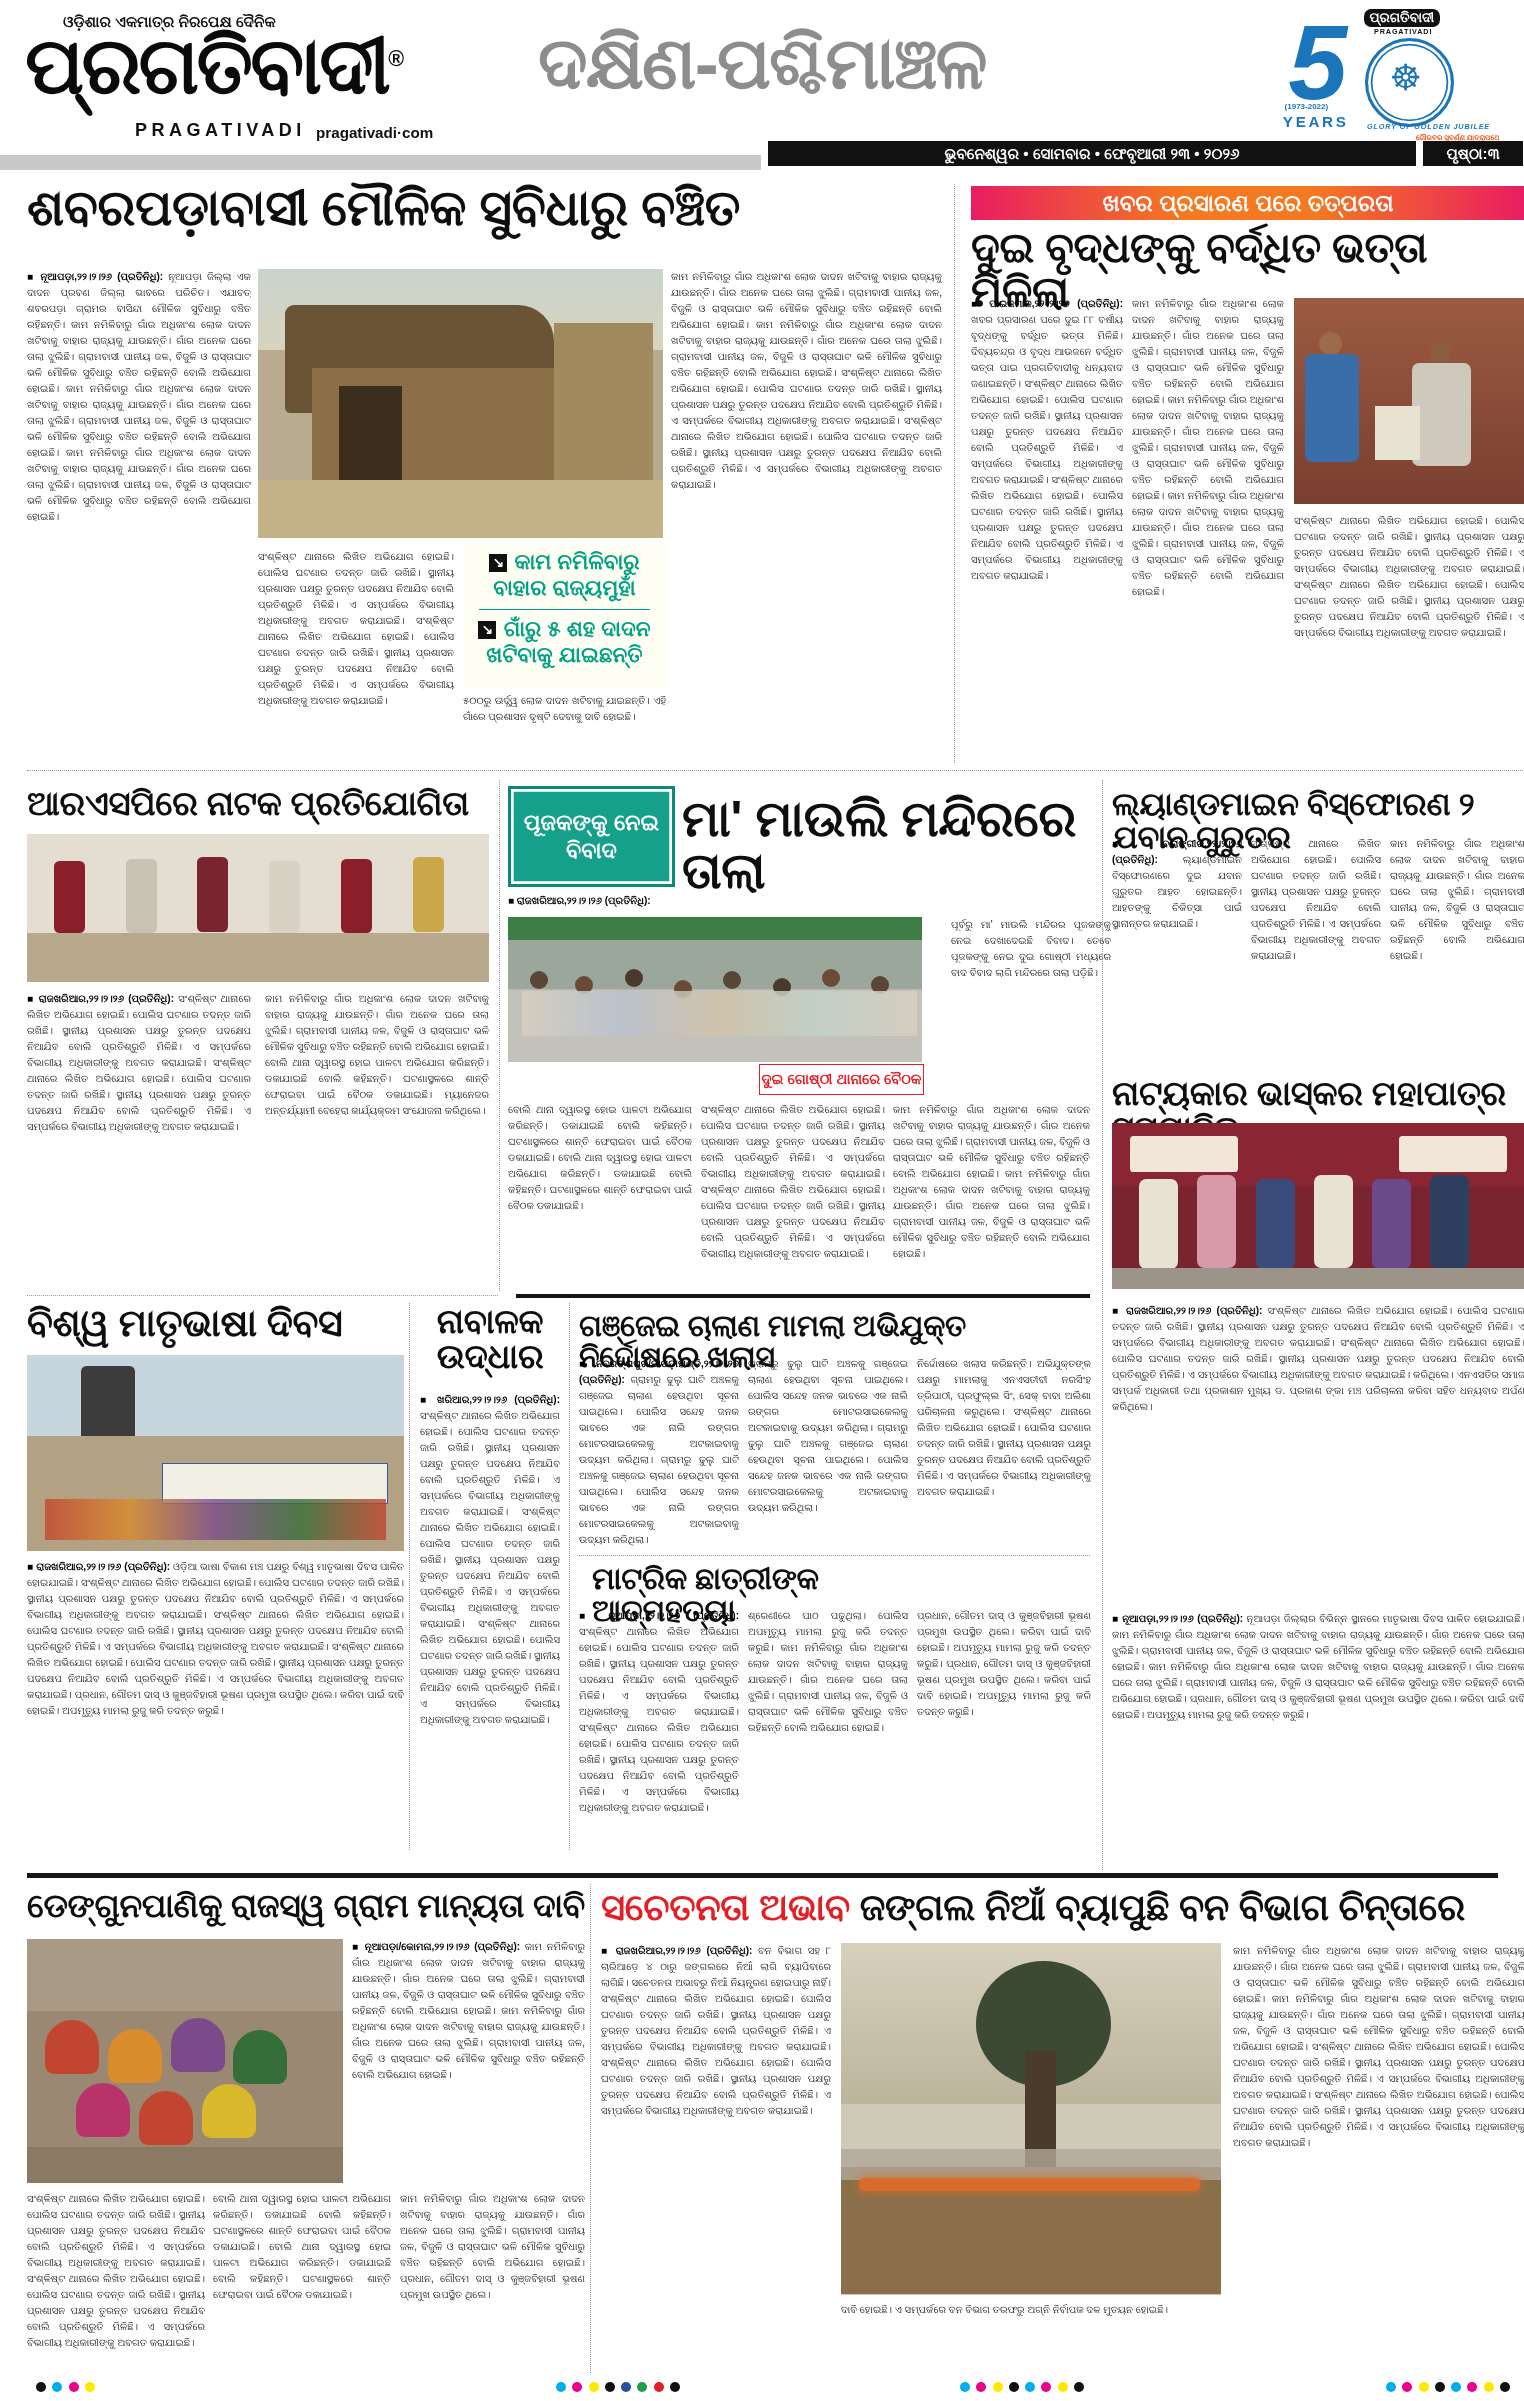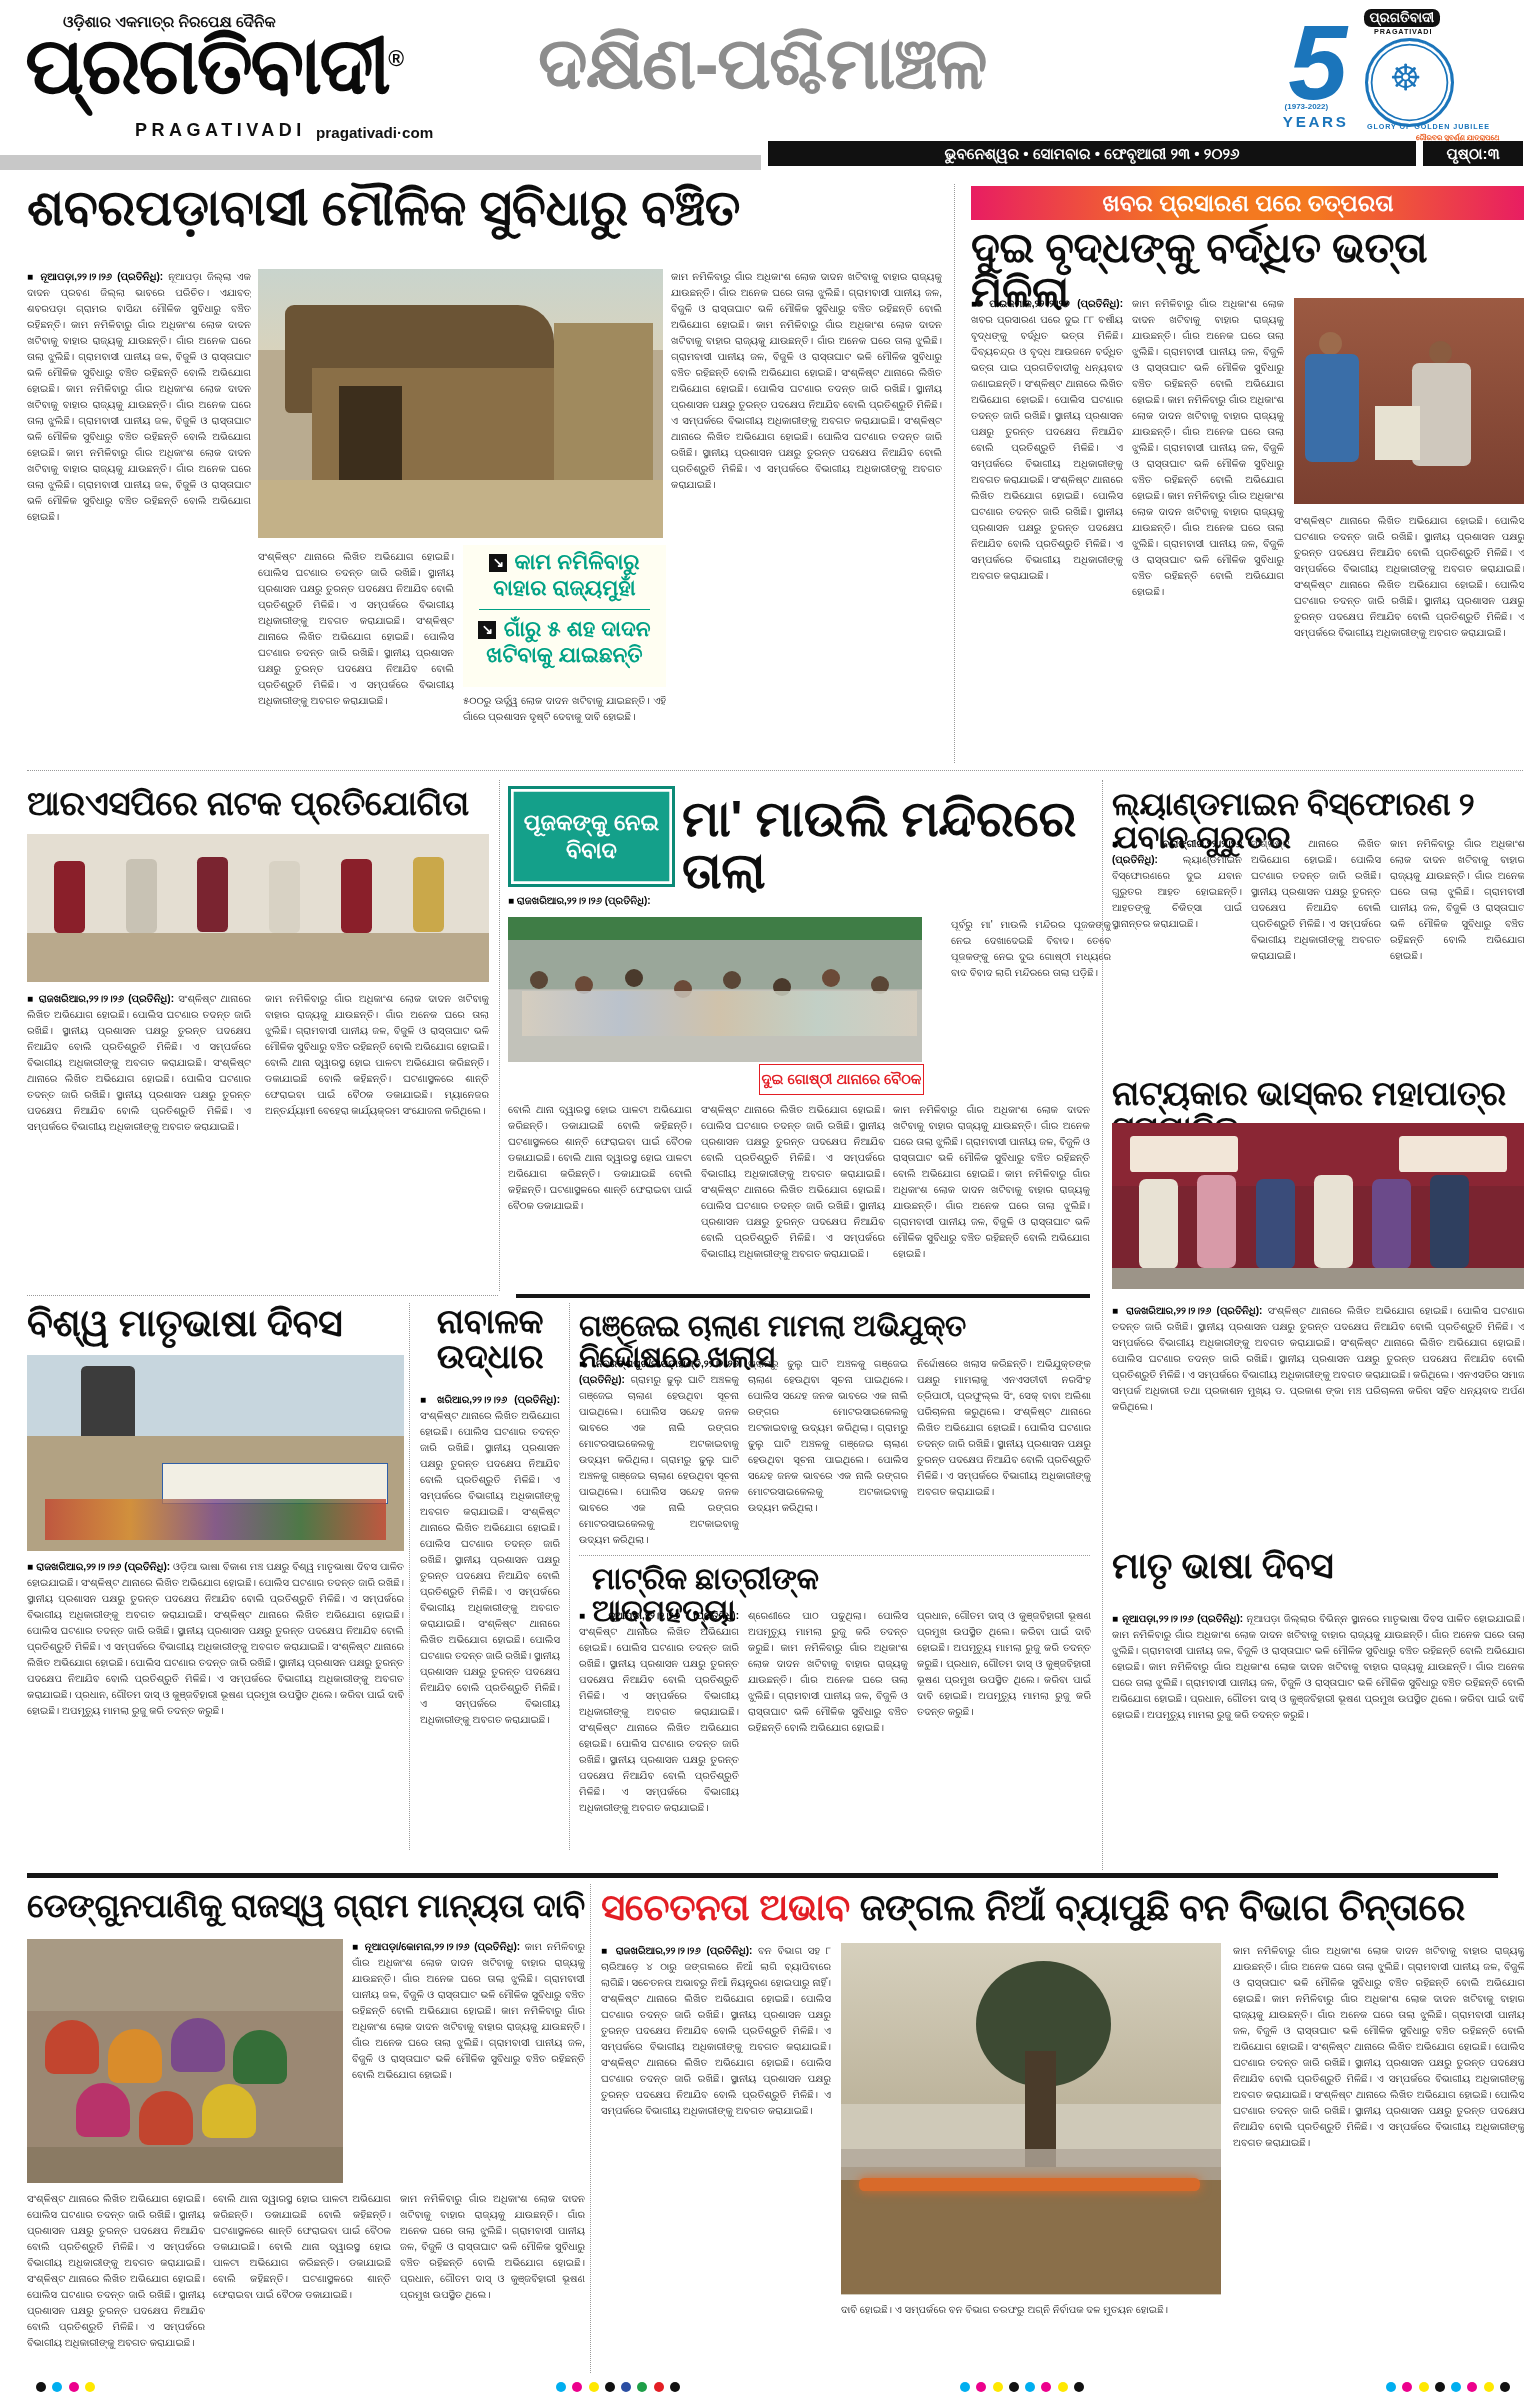--- a/index.html
+++ b/index.html
@@ -44,21 +44,21 @@
 
   <div class="abs" style="left:1281px;top:1.8px;width:242px;height:136px;">
     <div class="abs jub" style="left:7.2px;top:7.2px;font-size:106px;font-weight:900;line-height:1;font-style:italic;">5</div>
     <div class="abs" style="left:83px;top:7.2px;background:#111;color:#fff;font-weight:800;font-size:13.5px;padding:0.9px 5.4px;border-radius:7.2px;">ପ୍ରଗତିବାଦୀ</div>
     <div class="abs jub" style="left:93px;top:25px;font-size:7.2px;font-weight:800;letter-spacing:0.9px;color:#111;">PRAGATIVADI</div>
     <div class="abs" style="left:84px;top:36px;width:83px;height:83px;border:3.6px solid #1b75bb;border-radius:50%;box-shadow:inset 0 0 0 2.7px #fff, inset 0 0 0 4.5px #1b75bb;">
       <div class="abs jub" style="left:21.5px;top:16px;font-size:36px;">☸</div>
     </div>
     <div class="abs jub" style="left:3.6px;top:100px;font-size:8px;font-weight:bold;">(1973-2022)</div>
     <div class="abs jub" style="left:1.8px;top:111px;font-size:15.2px;font-weight:900;letter-spacing:2.7px;">YEARS</div>
-    <div class="abs jub" style="left:86px;top:120px;font-size:7.2px;font-weight:800;letter-spacing:0.9px;">GLORY OF GOLDEN JUBILEE</div>
+    <div class="abs jub" style="left:86px;top:120px;font-size:7.2px;font-weight:800;letter-spacing:0.9px;font-style:italic;">GLORY OF GOLDEN JUBILEE</div>
     <div class="abs" style="left:135px;top:131px;font-size:7.2px;font-weight:bold;color:#e8500e;white-space:nowrap;">ଗୌରବର ସୁବର୍ଣ୍ଣ ଯାତ୍ରାପଥେ</div>
   </div>
 
   <div class="abs gray-rule" style="left:0;top:155px;width:761px;height:15.2px;"></div>
   <div class="abs blackbar" style="left:768px;top:141px;width:648px;height:25px;">ଭୁବନେଶ୍ୱର • ସୋମବାର • ଫେବୃଆରୀ ୨୩ • ୨୦୨୬</div>
   <div class="abs blackbar" style="left:1423px;top:141px;width:100px;height:25px;">ପୃଷ୍ଠା:୩</div>
 
   <div class="abs h" style="left:27px;top:182px;width:919px;font-size:50px;">ଶବରପଡ଼ାବାସୀ ମୌଳିକ ସୁବିଧାରୁ ବଞ୍ଚିତ</div>
 
   <div class="abs col" style="left:27px;top:269px;width:224px;height:493px;">
@@ -270,21 +270,20 @@
   </div>
   <div class="abs col" style="left:917px;top:1608px;width:174px;height:242px;">
     <span>ପ୍ରଧାନ, ଗୌତମ ଦାସ୍ ଓ କୁଞ୍ଜବିହାରୀ ଭୂଷଣ ପ୍ରମୁଖ ଉପସ୍ଥିତ ଥିଲେ। କରିବା ପାଇଁ ଦାବି ହୋଇଛି। ଅପମୃତ୍ୟୁ ମାମଲା ରୁଜୁ କରି ତଦନ୍ତ କରୁଛି। ପ୍ରଧାନ, ଗୌତମ ଦାସ୍ ଓ କୁଞ୍ଜବିହାରୀ ଭୂଷଣ ପ୍ରମୁଖ ଉପସ୍ଥିତ ଥିଲେ। କରିବା ପାଇଁ ଦାବି ହୋଇଛି। ଅପମୃତ୍ୟୁ ମାମଲା ରୁଜୁ କରି ତଦନ୍ତ କରୁଛି। </span>
   </div>
 
   <div class="abs col" style="left:1112px;top:1303px;width:413px;height:231px;">
     <span class="byline">■ ରାଜଖରିଆର,୨୨।୨।୨୬ (ପ୍ରତିନିଧି):</span>
     <span>ସଂଶ୍ଳିଷ୍ଟ ଥାନାରେ ଲିଖିତ ଅଭିଯୋଗ ହୋଇଛି। ପୋଲିସ ଘଟଣାର ତଦନ୍ତ ଜାରି ରଖିଛି। ସ୍ଥାନୀୟ ପ୍ରଶାସନ ପକ୍ଷରୁ ତୁରନ୍ତ ପଦକ୍ଷେପ ନିଆଯିବ ବୋଲି ପ୍ରତିଶ୍ରୁତି ମିଳିଛି। ଏ ସମ୍ପର୍କରେ ବିଭାଗୀୟ ଅଧିକାରୀଙ୍କୁ ଅବଗତ କରାଯାଇଛି। ସଂଶ୍ଳିଷ୍ଟ ଥାନାରେ ଲିଖିତ ଅଭିଯୋଗ ହୋଇଛି। ପୋଲିସ ଘଟଣାର ତଦନ୍ତ ଜାରି ରଖିଛି। ସ୍ଥାନୀୟ ପ୍ରଶାସନ ପକ୍ଷରୁ ତୁରନ୍ତ ପଦକ୍ଷେପ ନିଆଯିବ ବୋଲି ପ୍ରତିଶ୍ରୁତି ମିଳିଛି। ଏ ସମ୍ପର୍କରେ ବିଭାଗୀୟ ଅଧିକାରୀଙ୍କୁ ଅବଗତ କରାଯାଇଛି। </span>
     <span>କରିଥିଲେ। ଏନଏସତିର ସମାଜ ସମ୍ପର୍କ ଅଧିକାରୀ ତଥା ପ୍ରକାଶନ ମୁଖ୍ୟ ଡ. ପ୍ରକାଶ ଙ୍କା ମଞ୍ଚ ପରିଚାଳନା କରିବା ସହିତ ଧନ୍ୟବାଦ ଅର୍ପଣ କରିଥିଲେ।</span>
   </div>
-  <div class="abs h" style="left:1112px;top:1547px;width:413px;font-size:36px;">ମାତୃ ଭାଷା ଦିବସ</div>
   <div class="abs col" style="left:1112px;top:1595px;width:413px;height:253px;margin-top:16px;">
     <span class="byline">■ ନୂଆପଡ଼ା,୨୨।୨।୨୬ (ପ୍ରତିନିଧି):</span>
     <span>ନୂଆପଡ଼ା ଜିଲ୍ଲାର ବିଭିନ୍ନ ସ୍ଥାନରେ ମାତୃଭାଷା ଦିବସ ପାଳିତ ହୋଇଯାଇଛି।</span>
     <span>କାମ ନମିଳିବାରୁ ଗାଁର ଅଧିକାଂଶ ଲୋକ ଦାଦନ ଖଟିବାକୁ ବାହାର ରାଜ୍ୟକୁ ଯାଉଛନ୍ତି। ଗାଁର ଅନେକ ଘରେ ତାଲା ଝୁଲିଛି। ଗ୍ରାମବାସୀ ପାନୀୟ ଜଳ, ବିଜୁଳି ଓ ରାସ୍ତାଘାଟ ଭଳି ମୌଳିକ ସୁବିଧାରୁ ବଞ୍ଚିତ ରହିଛନ୍ତି ବୋଲି ଅଭିଯୋଗ ହୋଇଛି। କାମ ନମିଳିବାରୁ ଗାଁର ଅଧିକାଂଶ ଲୋକ ଦାଦନ ଖଟିବାକୁ ବାହାର ରାଜ୍ୟକୁ ଯାଉଛନ୍ତି। ଗାଁର ଅନେକ ଘରେ ତାଲା ଝୁଲିଛି। ଗ୍ରାମବାସୀ ପାନୀୟ ଜଳ, ବିଜୁଳି ଓ ରାସ୍ତାଘାଟ ଭଳି ମୌଳିକ ସୁବିଧାରୁ ବଞ୍ଚିତ ରହିଛନ୍ତି ବୋଲି ଅଭିଯୋଗ ହୋଇଛି। </span>
     <span>ପ୍ରଧାନ, ଗୌତମ ଦାସ୍ ଓ କୁଞ୍ଜବିହାରୀ ଭୂଷଣ ପ୍ରମୁଖ ଉପସ୍ଥିତ ଥିଲେ। କରିବା ପାଇଁ ଦାବି ହୋଇଛି। ଅପମୃତ୍ୟୁ ମାମଲା ରୁଜୁ କରି ତଦନ୍ତ କରୁଛି।</span>
   </div>
 
   <div class="abs thick-rule" style="left:27px;top:1873px;width:1471px;height:5.4px;"></div>
 
   <div class="abs h" style="left:27px;top:1889px;width:561px;font-size:33px;">ଡେଙ୍ଗୁନପାଣିକୁ ରାଜସ୍ୱ ଗ୍ରାମ ମାନ୍ୟତା ଦାବି</div>

